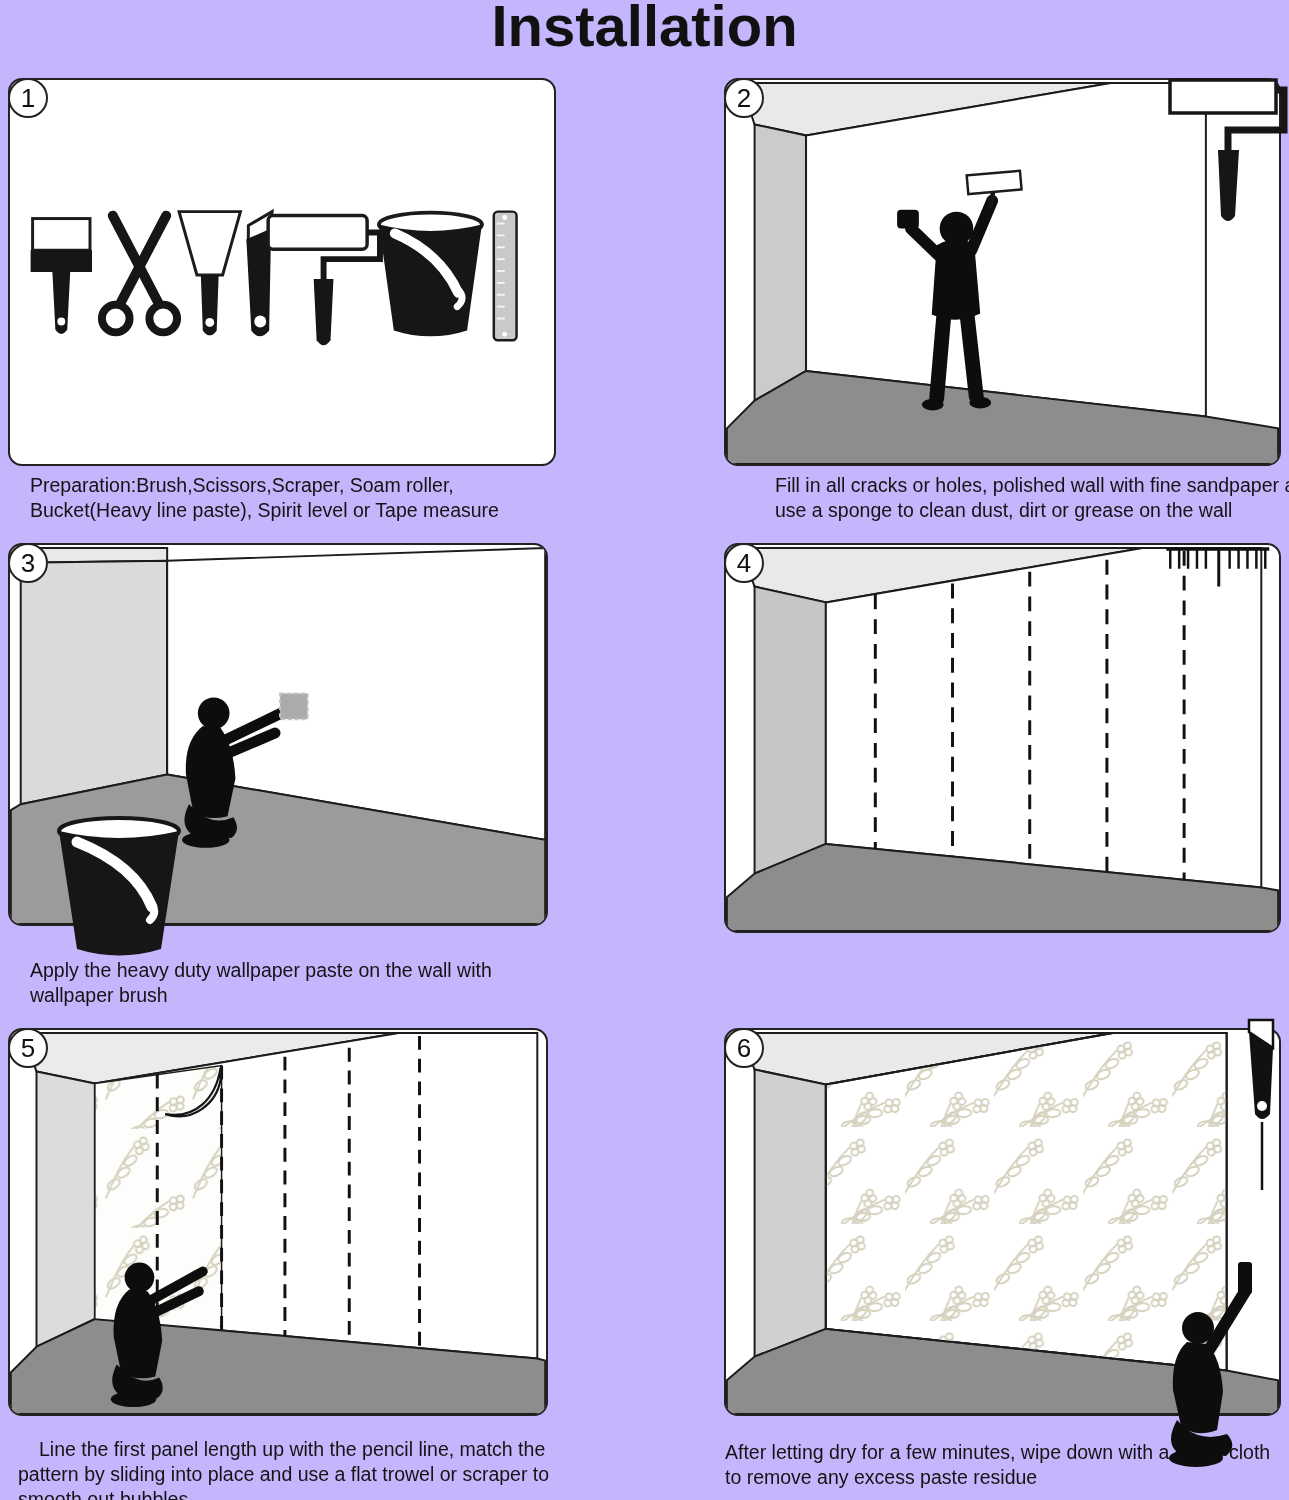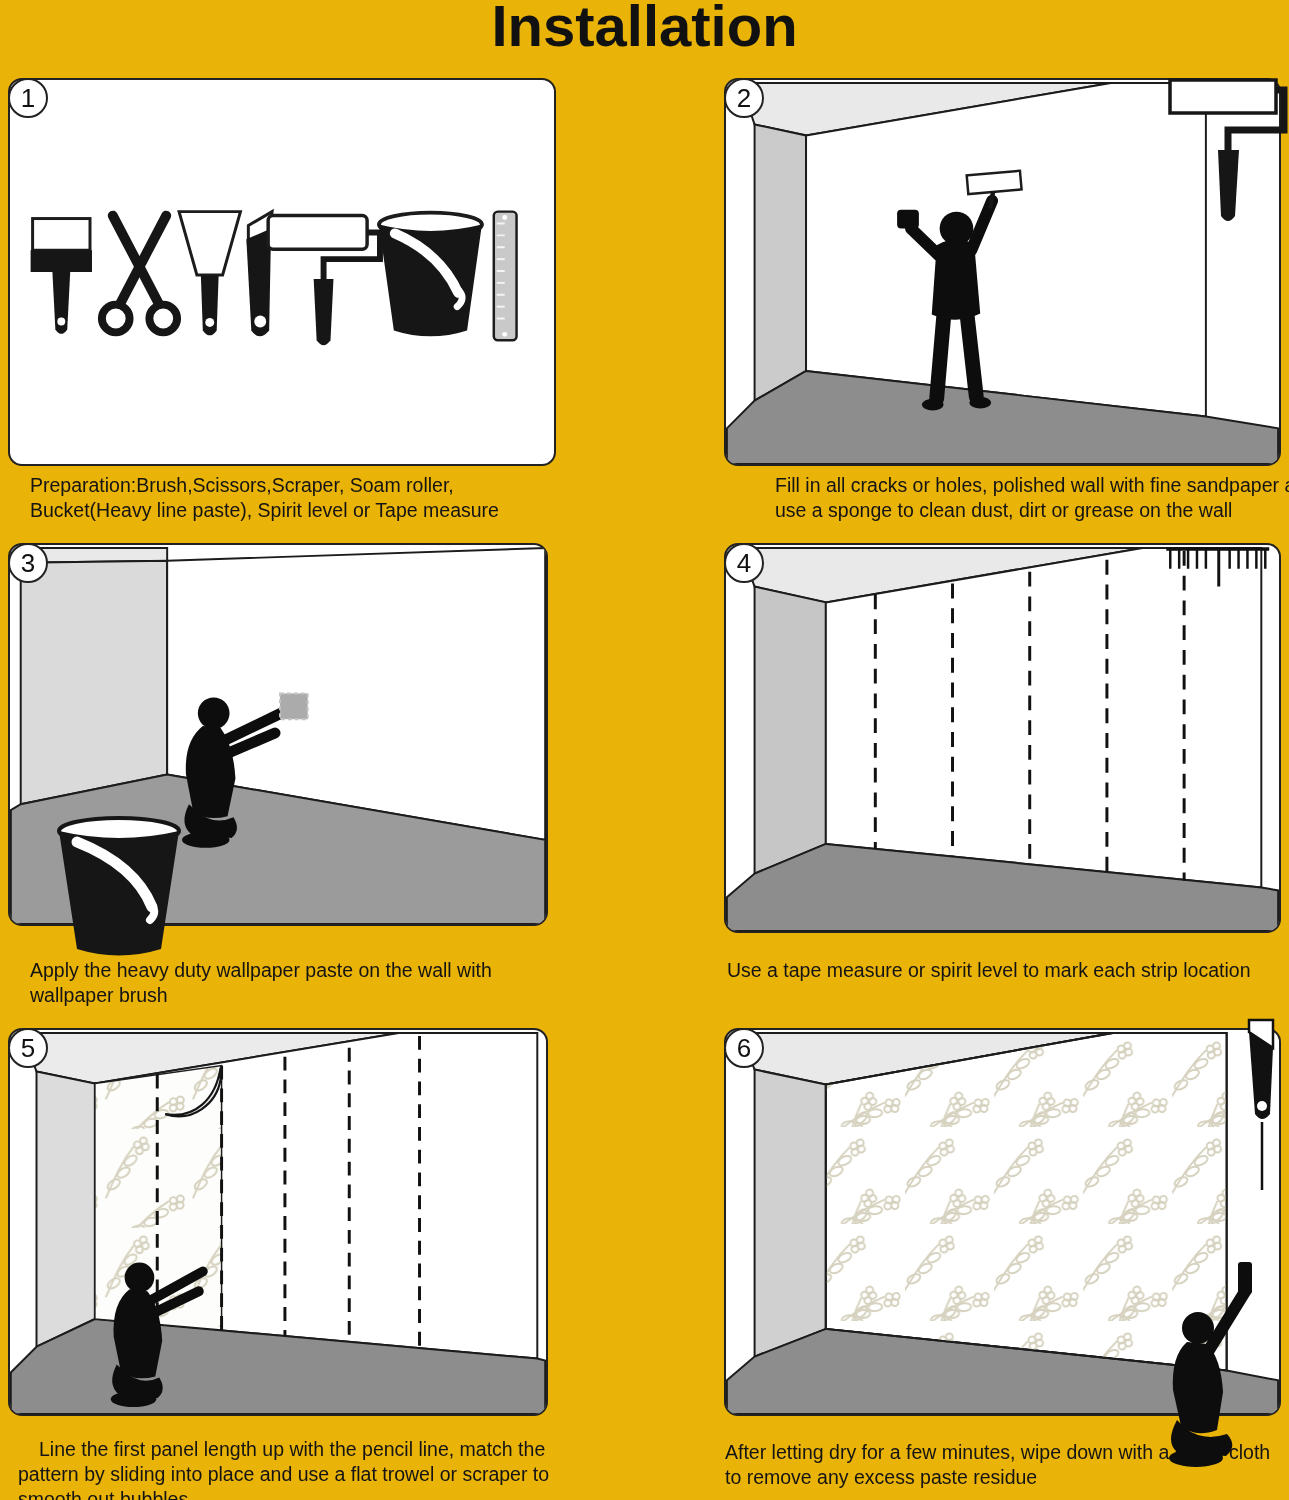--- a/index.html
+++ b/index.html
@@ -1,18 +1,18 @@
 <!DOCTYPE html>
 <html><head>
 <meta charset="utf-8">
 <style>
   * { margin:0; padding:0; box-sizing:border-box; }
   html,body { background:#fff; }
   body { width:1289px; height:1500px; font-family:"Liberation Sans", sans-serif; }
-  .page { position:relative; width:1289px; height:1500px; background:#eab308; overflow:hidden; }
+  .page { position:relative; width:1289px; height:1500px; background:#c4b5fd; overflow:hidden; }
   .title { position:absolute; top:-8px; left:0; width:100%; text-align:center;
            font-size:58px; font-weight:bold; color:#111; }
   .panel { position:absolute; border:2.5px solid #222; border-radius:14px; background:#fff; }
   .scene { position:absolute; inset:0; border-radius:11px; overflow:hidden; }
   .scene svg, .overlay svg { display:block; width:100%; height:100%; }
   .badge { position:absolute; top:-2px; left:-2px; width:40px; height:40px;
            border:2.5px solid #222; border-radius:50%; background:#fff; z-index:6;
            display:flex; align-items:center; justify-content:center;
            font-size:26px; color:#111; }
   .caption { position:absolute; font-size:19.5px; line-height:25px; color:#141414; }
@@ -183,21 +183,20 @@
           <line x1="497" y1="4" x2="497" y2="42" stroke-width="3"></line>
           <line x1="508" y1="4" x2="508" y2="24"></line>
             <line x1="517" y1="4" x2="517" y2="24"></line>
           <line x1="526" y1="4" x2="526" y2="24"></line>
             <line x1="535" y1="4" x2="535" y2="24"></line>
           <line x1="544" y1="4" x2="544" y2="24"></line>
         </g>
       </svg>
     </div>
   </div>
-  <div class="caption" style="left:727px; top:958px; width:552px;">Use a tape measure or spirit level to mark each strip location</div>
 
   <div class="panel" style="left:8px; top:1028px; width:540px; height:388px;">
     <div class="badge">5</div>
     <div class="scene">
       <svg viewBox="0 0 540 388">
         <defs>
           <g id="sprig5" fill="none" stroke="#d6d2bf" stroke-width="2">
             <path d="M6,64 C14,46 20,30 34,12"></path>
             <ellipse cx="14" cy="50" rx="7" ry="4" transform="rotate(-35 14 50)"></ellipse>
             <ellipse cx="24" cy="38" rx="7" ry="4" transform="rotate(-35 24 38)"></ellipse>

